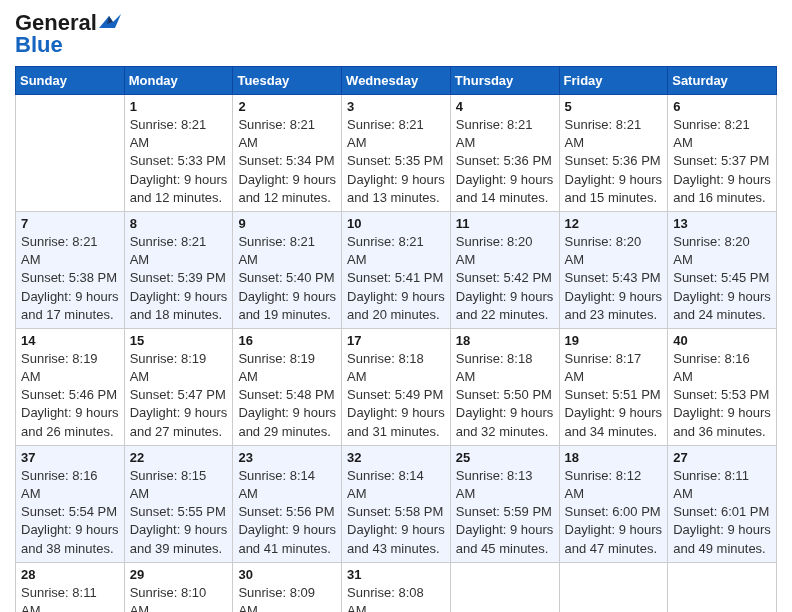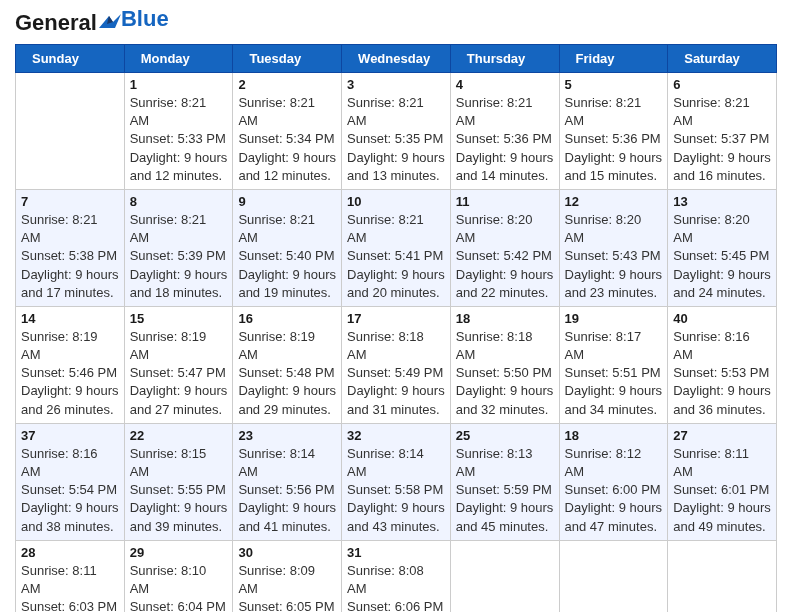--- a/index.html
+++ b/index.html
@@ -18,21 +18,21 @@
       flex-direction: column;
     }
     .header {
       display: flex;
       justify-content: space-between;
       align-items: flex-start;
       margin-bottom: 8px;
     }
     .logo {
       display: flex;
-      flex-direction: row;
+      flex-direction: column;
       align-items: flex-start;
     }
     .title-block {
       text-align: right;
     }
     .month-title {
       font-size: 36px;
       font-weight: bold;
       color: #1a1a1a;
       line-height: 1.1;
@@ -46,21 +46,21 @@
       border: 1px solid #ccc;
       border-collapse: collapse;
       width: 100%;
       table-layout: fixed;
     }
     .calendar th {
       background-color: #1565c0;
       color: #fff;
       font-size: 13px;
       font-weight: bold;
-      padding: 6px 16px;
+      padding: 6px 4px;
       text-align: left;
       border: 1px solid #0d47a1;
     }
     .calendar td {
       vertical-align: top;
       padding: 4px 5px;
       border: 1px solid #ccc;
       font-size: 10.5px;
       color: #333;
       height: 82px;

